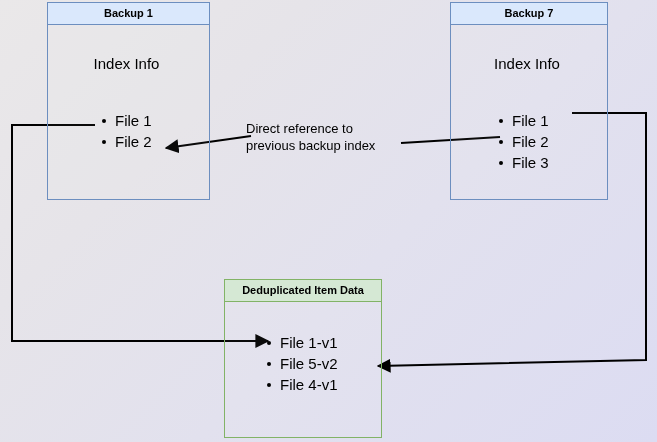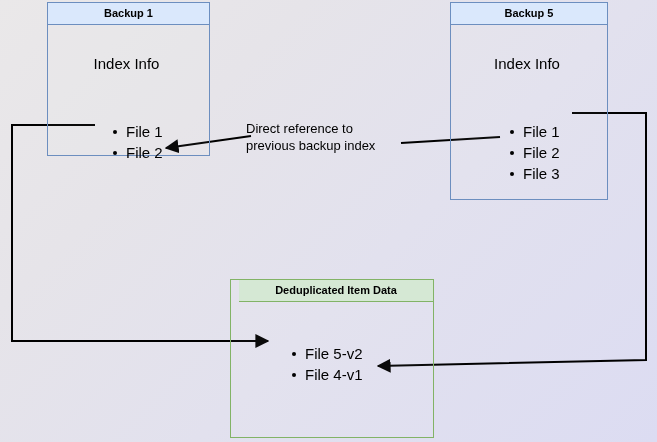--- a/index.html
+++ b/index.html
@@ -59,21 +59,21 @@
     position: absolute;
     left: 0;
     right: 4px;
     top: 30px;
     text-align: center;
     font-size: 15px;
     color: #000;
   }
   ul.items {
     list-style: none;
-    margin: 12px;
+    margin: 1px;
     padding: 0;
     position: absolute;
   }
   ul.items li {
     position: relative;
     font-size: 15px;
     line-height: 21px;
     color: #000;
     padding-left: 14px;
     white-space: nowrap;
@@ -82,23 +82,23 @@
     content: "";
     position: absolute;
     left: 1px;
     top: 9px;
     width: 4px;
     height: 4px;
     border-radius: 50%;
     background: #000;
   }
   
-  #backup1 { left: 47px;  top: 2px;  width: 163px; height: 154px; }
+  #backup1 { left: 47px;  top: 2px;  width: 163px; height: 198px; }
   #backup2 { left: 450px; top: 2px;  width: 158px; height: 198px; }
-  #dedup   { left: 230px; top: 279px; width: 204px; height: 159px; padding-left: 8px; }
+  #dedup   { left: 224px; top: 279px; width: 158px; height: 159px; }
 
   #backup1 .items { left: 52px; top: 84px; }
   #backup2 .items { left: 46px; top: 84px; }
   #dedup   .items { left: 40px; top: 29px; }
 
   .edge-label {
     position: absolute;
     left: 246px;
     top: 120px;
     width: 160px;
@@ -132,35 +132,36 @@
     <div class="body">
       <div class="node-title">Index Info</div>
       <ul class="items">
         <li>File 1</li>
         <li>File 2</li>
       </ul>
     </div>
   </div>
 
   <div class="node" id="backup2">
-    <div class="hdr">Backup 5</div>
+    <div class="hdr">Backup 7</div>
     <div class="body">
       <div class="node-title">Index Info</div>
       <ul class="items">
         <li>File 1</li>
         <li>File 2</li>
         <li>File 3</li>
       </ul>
     </div>
   </div>
 
   <div class="node green" id="dedup">
     <div class="hdr">Deduplicated Item Data</div>
     <div class="body">
       <ul class="items">
+        <li>File 1-v1</li>
         <li>File 5-v2</li>
         <li>File 4-v1</li>
       </ul>
     </div>
   </div>
 
   <div class="edge-label">
     <div>Direct reference to</div>
     <div>previous backup index</div>
   </div>

